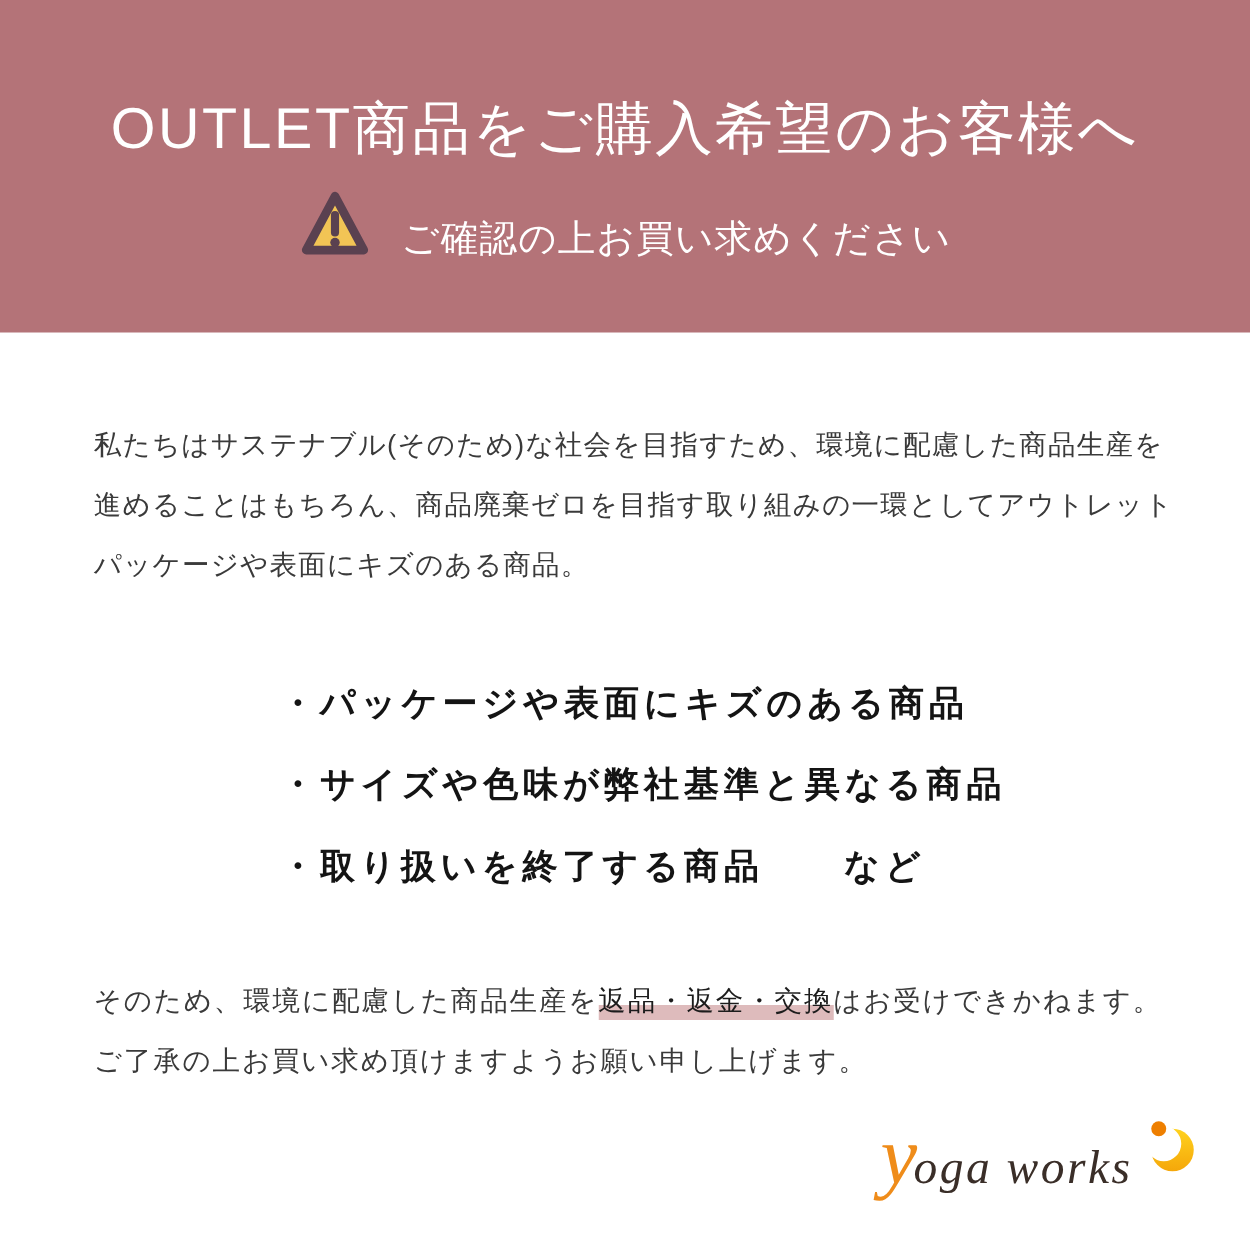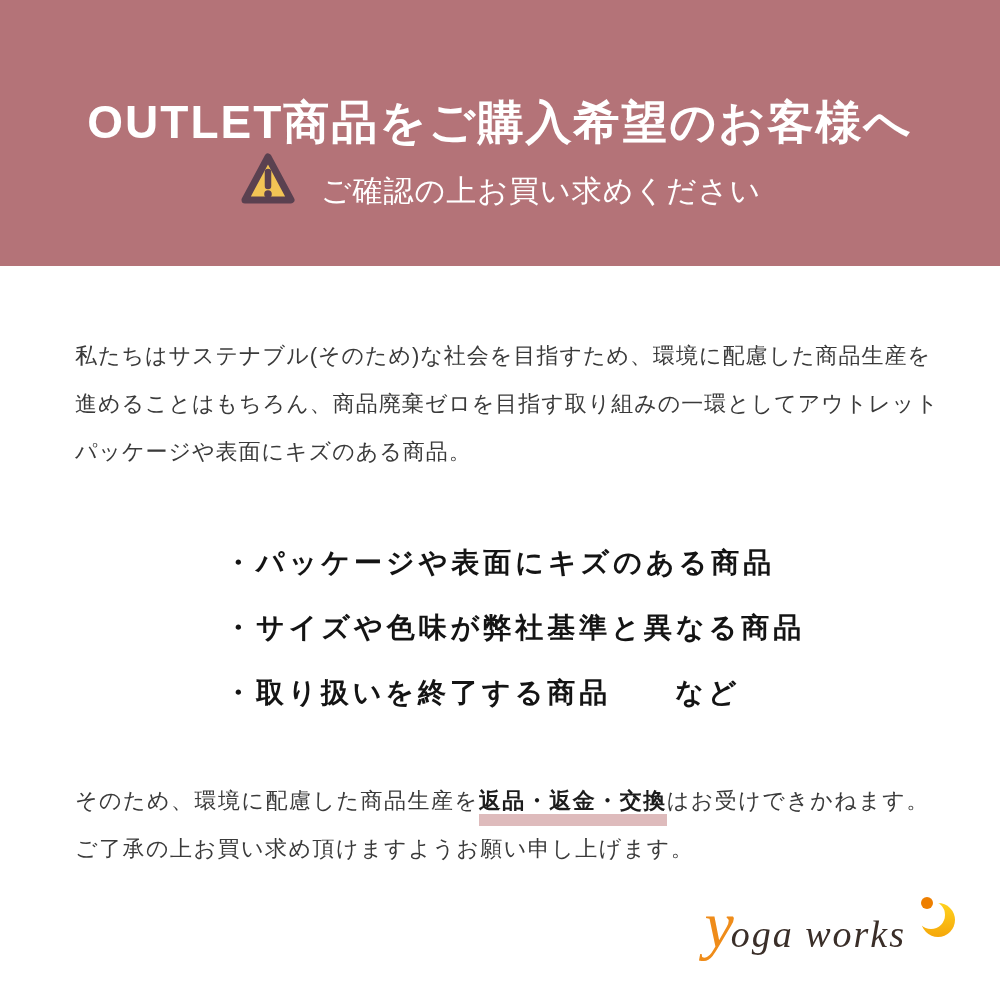--- a/index.html
+++ b/index.html
@@ -19,25 +19,24 @@
     left: 0; top: 0;
     width: 1000px; height: 266px;
     background: #b47378;
   }
   .banner-title {
     position: absolute;
     left: 0; top: 72px;
     width: 100%;
     text-align: center;
     font-size: 46px;
-    font-weight: 700;
+    font-weight: 400;
     letter-spacing: 2px;
     color: #ffffff;
     white-space: nowrap;
-    margin-top: 20px;
   }
   .banner-subrow {
     position: absolute;
     left: 0; top: 148px;
     width: 100%;
     display: flex;
     justify-content: center;
     align-items: flex-end;
     gap: 24px;
   }
@@ -77,27 +76,27 @@
   .notice {
     position: absolute;
     left: 75px; top: 777px;
     font-size: 22px;
     line-height: 48px;
     letter-spacing: 1.5px;
     color: #3a3a3a;
   }
   .notice-line { white-space: nowrap; }
   .notice-highlight {
-    font-weight: 700;
+    font-weight: 400;
     color: #1c1c1c;
     background-image: linear-gradient(#debbbc, #debbbc);
     background-repeat: no-repeat;
     background-size: 100% 12px;
     background-position: 0 100%;
-    padding-bottom: 13px;
+    padding-bottom: 3px;
   }
 
   
   .logo {
     position: absolute;
     right: 42px; top: 884px;
     display: flex;
     align-items: baseline;
     font-family: "Liberation Serif", "DejaVu Serif", serif;
     font-style: italic;

